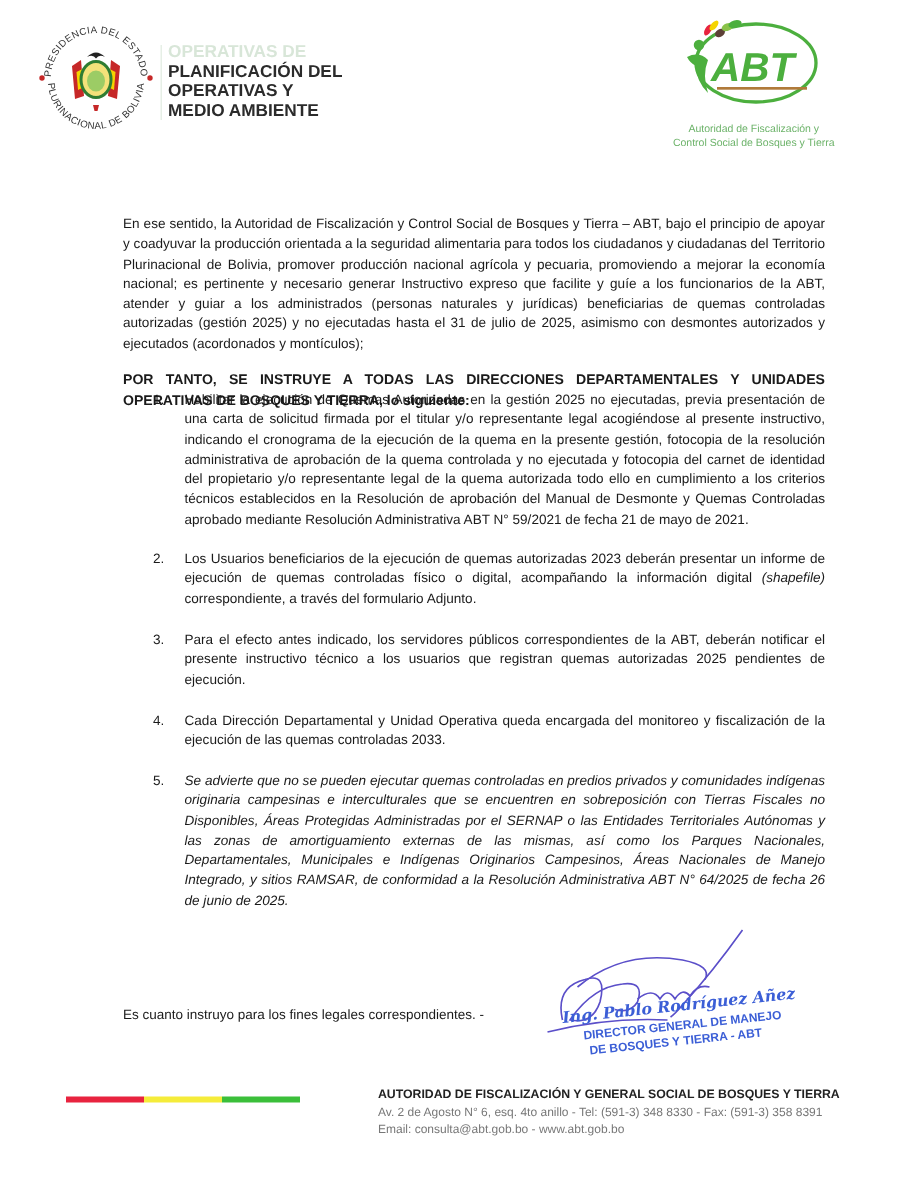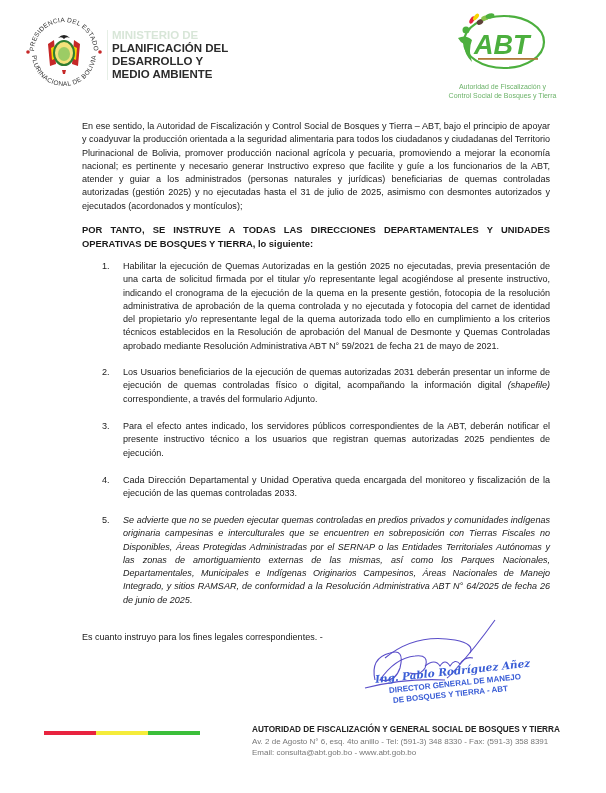--- a/index.html
+++ b/index.html
@@ -6,29 +6,29 @@
   body{width:606px;height:793px;position:relative;overflow:hidden;font-family:"Liberation Sans",sans-serif;color:#1a1a1a;}
   .abs{position:absolute;}
   
   .seal{left:20px;top:8px;width:88px;height:88px;}
   .ministry{left:112px;top:29px;font-weight:bold;font-size:11.5px;line-height:13px;color:#2b2b2b;}
   .ministry .faded{color:#d8e6d8;}
   .ministry-bar{left:107px;top:30px;width:1px;height:50px;background:#e6efe6;}
   .abt-logo{left:452px;top:8px;width:96px;height:64px;}
   .abt-caption{left:440px;top:82px;width:125px;text-align:center;font-size:7px;line-height:9px;color:#6db36a;}
   
-  .body{left:82px;width:468px;font-size:9.05px;line-height:13.3px;text-align:justify;}
+  .body{left:82px;width:468px;font-size:9.05px;line-height:13.3px;text-align:justify;margin-top:23px;}
   .p1{top:120px;}
   .p-bold{top:223px;font-weight:bold;font-size:9.4px;line-height:13.5px;}
   .list{left:102px;width:448px;}
   .item{position:absolute;left:0;width:448px;font-size:9.05px;line-height:13.3px;}
   .item .num{position:absolute;left:0;top:0;width:22px;}
   .item .txt{position:absolute;left:21px;width:427px;text-align:justify;}
   .item.i5 .txt{font-style:italic;}
-  .closing{left:82px;top:632px;font-size:9px;}
+  .closing{left:82px;top:671px;font-size:9px;}
   
   .sig{left:355px;top:618px;width:150px;height:75px;}
   .signer{left:375px;top:673px;color:#3b5ed6;font-weight:bold;}
   .signer .name{font-family:"DejaVu Serif",serif;font-style:italic;font-size:10.5px;transform:rotate(-6deg);transform-origin:left;display:block;margin-left:0;}
   .signer .t1,.signer .t2{font-size:8px;display:block;transform:rotate(-6deg);transform-origin:left;}
   .signer .t1{margin-left:14px;margin-top:1px;}
   .signer .t2{margin-left:18px;margin-top:1px;}
   
   .flag{left:44px;top:731px;height:4px;width:156px;display:flex;}
   .flag span{flex:1;height:4px;}
@@ -57,23 +57,23 @@
 
     <ellipse cx="44" cy="45" rx="10" ry="12" fill="#f4e27a" stroke="#2f7d32" stroke-width="2"></ellipse>
     <ellipse cx="44" cy="46" rx="6" ry="7" fill="#9ccc65"></ellipse>
 
     <path d="M38,30 Q44,24 50,30 Q46,28 44,31 Q42,28 38,30 Z" fill="#222"></path>
     <path d="M42,62 L46,62 L45,66 L43,66 Z" fill="#c62828"></path>
   </svg>
 </div>
 <div class="abs ministry-bar"></div>
 <div class="abs ministry">
-  <div class="faded">MINISTERIO DE</div>
+  <div class="faded">OPERATIVAS DE</div>
   <div>PLANIFICACIÓN DEL</div>
-  <div>DESARROLLO Y</div>
+  <div>OPERATIVAS Y</div>
   <div>MEDIO AMBIENTE</div>
 </div>
 
 <div class="abs abt-logo">
   <svg width="96" height="64" viewBox="0 0 96 64">
     <ellipse cx="52" cy="34" rx="40" ry="26" fill="none" stroke="#4caf3e" stroke-width="2.2"></ellipse>
 
     <circle cx="14" cy="22" r="3.5" fill="#4caf3e"></circle>
     <path d="M6,30 Q14,26 20,32 Q16,42 20,54 Q12,46 12,36 Q8,34 6,30 Z" fill="#4caf3e"></path>
 
@@ -94,21 +94,21 @@
 <div class="abs body p1">En ese sentido, la Autoridad de Fiscalización y Control Social de Bosques y Tierra – ABT, bajo el principio de apoyar y coadyuvar la producción orientada a la seguridad alimentaria para todos los ciudadanos y ciudadanas del Territorio Plurinacional de Bolivia, promover producción nacional agrícola y pecuaria, promoviendo a mejorar la economía nacional; es pertinente y necesario generar Instructivo expreso que facilite y guíe a los funcionarios de la ABT, atender y guiar a los administrados (personas naturales y jurídicas) beneficiarias de quemas controladas autorizadas (gestión 2025) y no ejecutadas hasta el 31 de julio de 2025, asimismo con desmontes autorizados y ejecutados (acordonados y montículos);</div>
 <div class="abs body p-bold">POR TANTO, SE INSTRUYE A TODAS LAS DIRECCIONES DEPARTAMENTALES Y UNIDADES OPERATIVAS DE BOSQUES Y TIERRA, lo siguiente:</div>
 
 <div class="abs list" style="top:260px;">
   <div class="item" style="top:0;">
     <span class="num">1.</span>
     <span class="txt">Habilitar la ejecución de Quemas Autorizadas en la gestión 2025 no ejecutadas, previa presentación de una carta de solicitud firmada por el titular y/o representante legal acogiéndose al presente instructivo, indicando el cronograma de la ejecución de la quema en la presente gestión, fotocopia de la resolución administrativa de aprobación de la quema controlada y no ejecutada y fotocopia del carnet de identidad del propietario y/o representante legal de la quema autorizada todo ello en cumplimiento a los criterios técnicos establecidos en la Resolución de aprobación del Manual de Desmonte y Quemas Controladas aprobado mediante Resolución Administrativa ABT N° 59/2021 de fecha 21 de mayo de 2021.</span>
   </div>
   <div class="item" style="top:106px;">
     <span class="num">2.</span>
-    <span class="txt"><span>Los Usuarios beneficiarios de la ejecución de quemas autorizadas 2031 deberán presentar un informe de ejecución de quemas controladas físico o digital, acompañando la información digital </span><i>(shapefile)</i><span> correspondiente, a través del formulario Adjunto.</span></span>
+    <span class="txt"><span>Los Usuarios beneficiarios de la ejecución de quemas autorizadas 2023 deberán presentar un informe de ejecución de quemas controladas físico o digital, acompañando la información digital </span><i>(shapefile)</i><span> correspondiente, a través del formulario Adjunto.</span></span>
   </div>
   <div class="item" style="top:160px;">
     <span class="num">3.</span>
     <span class="txt">Para el efecto antes indicado, los servidores públicos correspondientes de la ABT, deberán notificar el presente instructivo técnico a los usuarios que registran quemas autorizadas 2025 pendientes de ejecución.</span>
   </div>
   <div class="item" style="top:214px;">
     <span class="num">4.</span>
     <span class="txt">Cada Dirección Departamental y Unidad Operativa queda encargada del monitoreo y fiscalización de la ejecución de las quemas controladas 2033.</span>
   </div>
   <div class="item i5" style="top:254px;">

